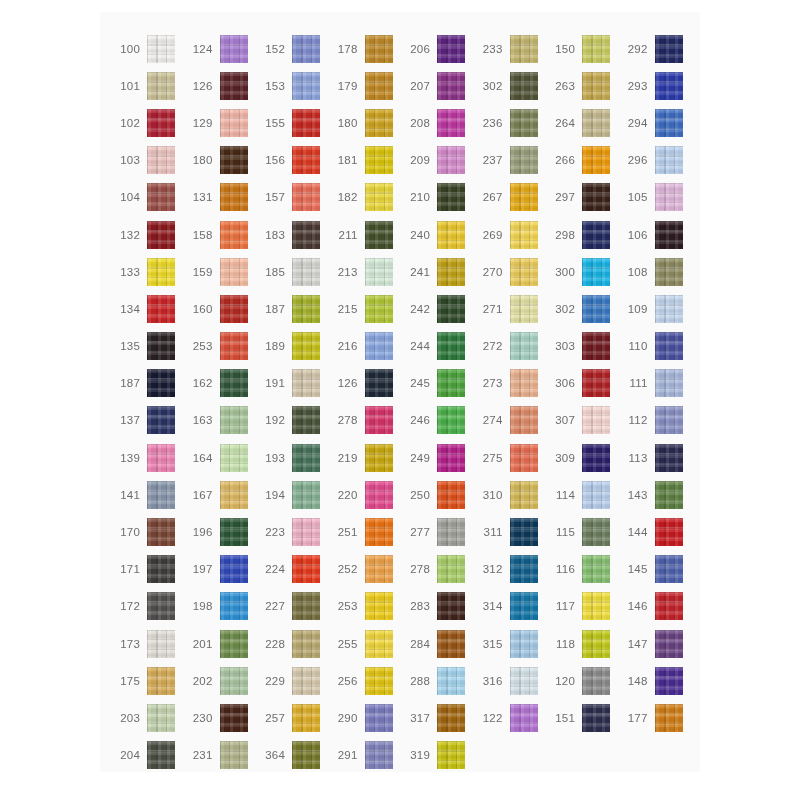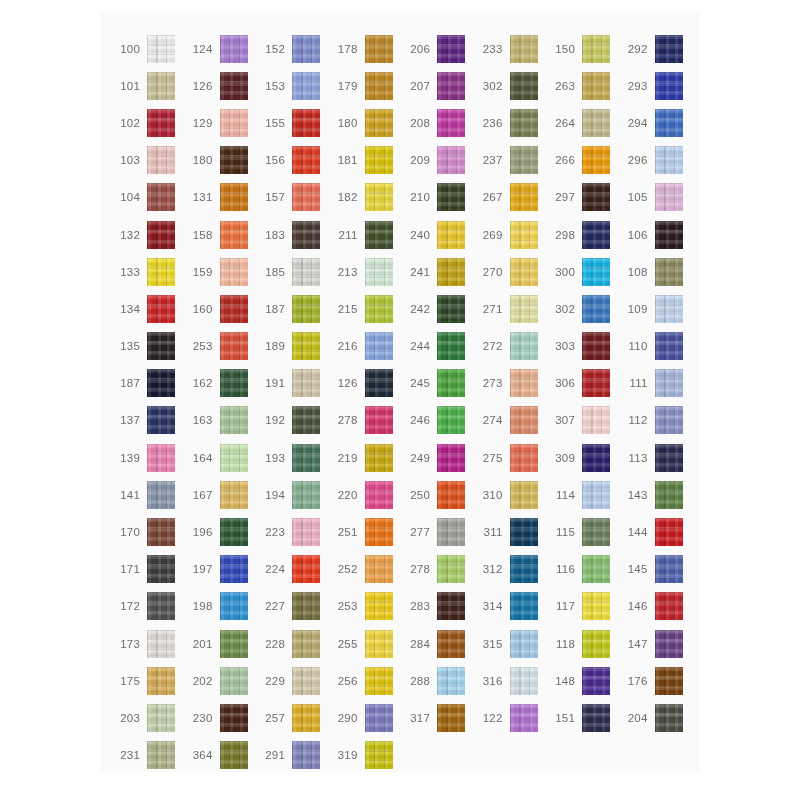--- a/index.html
+++ b/index.html
@@ -1217,36 +1217,36 @@
       </div>
       <div class="cell">
         <div class="code">316</div>
         <div class="swatch" title="316">
           <div class="base" style="background: rgb(214, 227, 234);"></div>
           <div class="weave"></div>
           <div class="sheen"></div>
         </div>
       </div>
       <div class="cell">
+        <div class="code">120</div>
+        <div class="swatch" title="120">
+          <div class="base" style="background: rgb(141, 141, 141);"></div>
+          <div class="weave"></div>
+          <div class="sheen"></div>
+        </div>
+      </div>
+      <div class="cell">
         <div class="code">148</div>
         <div class="swatch" title="148">
           <div class="base" style="background: rgb(76, 45, 148);"></div>
           <div class="weave"></div>
           <div class="sheen"></div>
         </div>
       </div>
       <div class="cell">
-        <div class="code">176</div>
-        <div class="swatch" title="176">
-          <div class="base" style="background: rgb(122, 68, 16);"></div>
-          <div class="weave"></div>
-          <div class="sheen"></div>
-        </div>
-      </div>
-      <div class="cell">
         <div class="code">203</div>
         <div class="swatch" title="203">
           <div class="base" style="background: rgb(197, 213, 176);"></div>
           <div class="weave"></div>
           <div class="sheen"></div>
         </div>
       </div>
       <div class="cell">
         <div class="code">230</div>
         <div class="swatch" title="230">
@@ -1284,20 +1284,28 @@
         <div class="swatch" title="122">
           <div class="base" style="background: rgb(180, 116, 212);"></div>
           <div class="weave"></div>
           <div class="sheen"></div>
         </div>
       </div>
       <div class="cell">
         <div class="code">151</div>
         <div class="swatch" title="151">
           <div class="base" style="background: rgb(46, 47, 79);"></div>
+          <div class="weave"></div>
+          <div class="sheen"></div>
+        </div>
+      </div>
+      <div class="cell">
+        <div class="code">177</div>
+        <div class="swatch" title="177">
+          <div class="base" style="background: rgb(211, 127, 23);"></div>
           <div class="weave"></div>
           <div class="sheen"></div>
         </div>
       </div>
       <div class="cell">
         <div class="code">204</div>
         <div class="swatch" title="204">
           <div class="base" style="background: rgb(77, 81, 68);"></div>
           <div class="weave"></div>
           <div class="sheen"></div>

